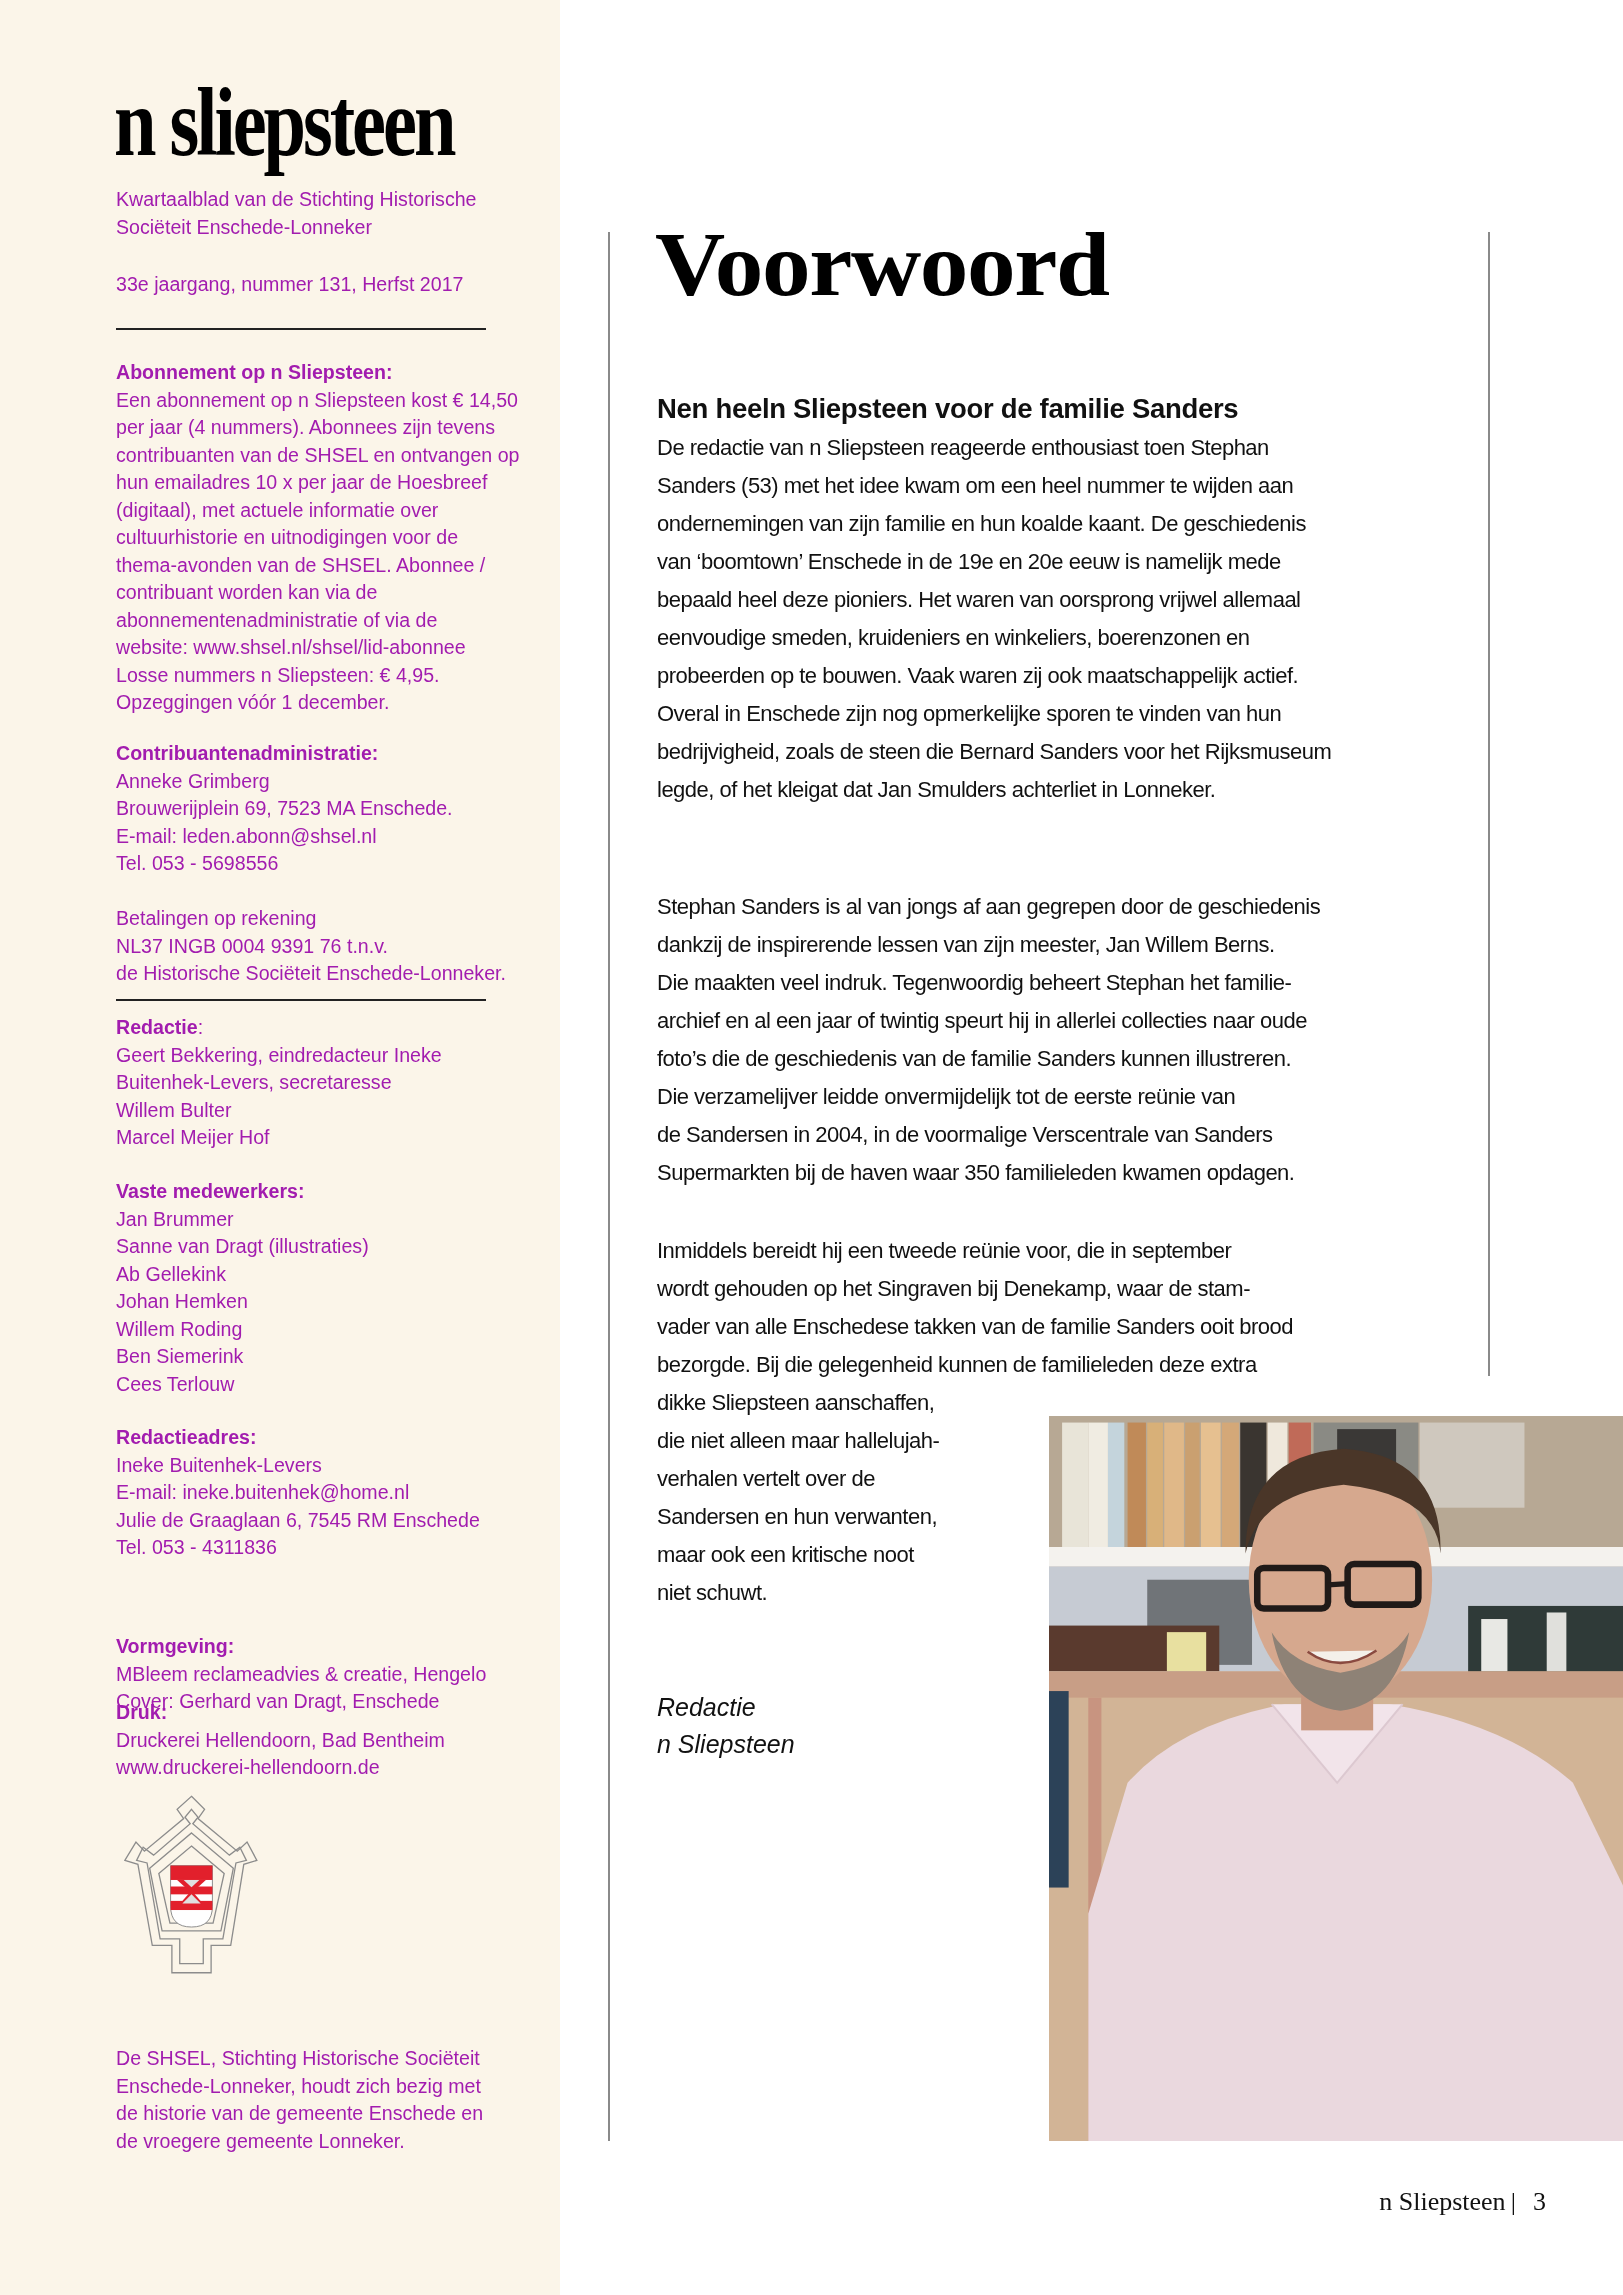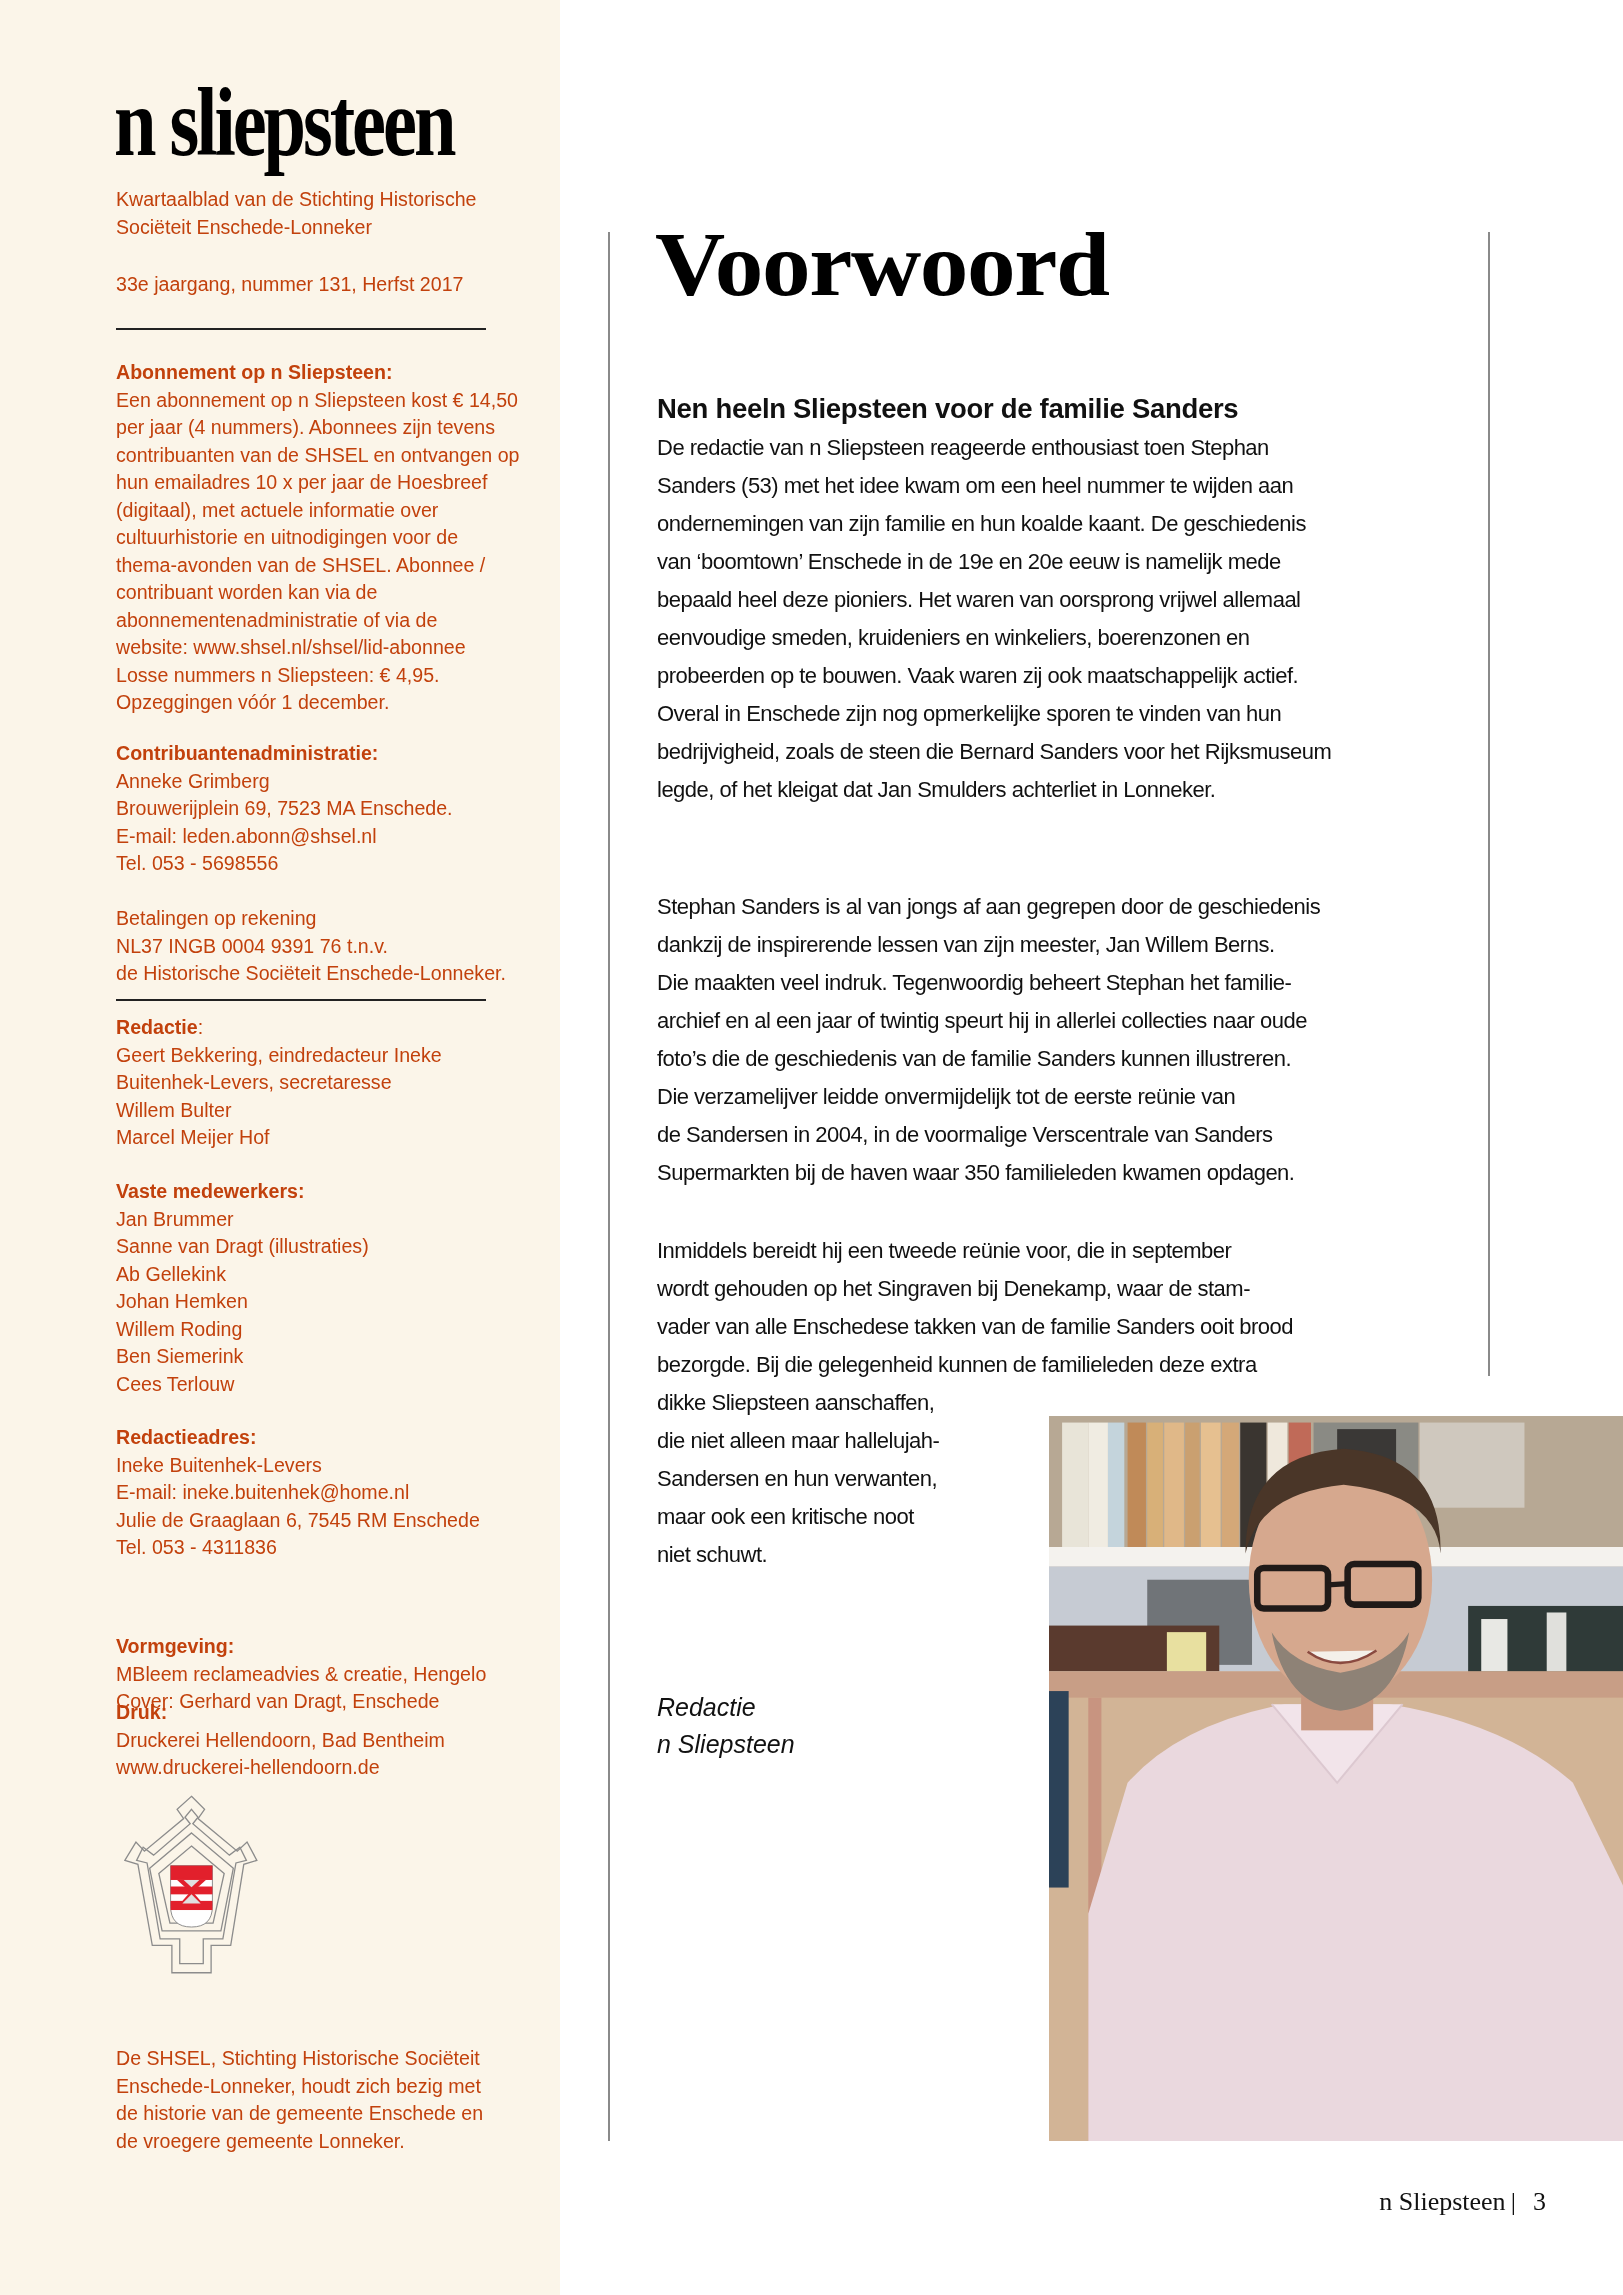--- a/index.html
+++ b/index.html
@@ -2,21 +2,21 @@
 <html style="font-size:10.5px"><head>
 <meta charset="utf-8">
 <style>
   html, body { margin:0; padding:0; }
   body { width:1623px; height:2295px; position:relative; background:#ffffff; overflow:hidden;
          font-family:"Liberation Sans", sans-serif; color:#111; }
   .sidebar { position:absolute; left:0; top:0; width:560px; height:2295px; background:#fbf5e9; }
   .masthead { position:absolute; left:114px; top:73px; font-family:"Liberation Serif", serif; font-weight:bold;
               font-size:98px; line-height:98px; letter-spacing:-3.9px; transform:scaleX(0.78); transform-origin:left top;
               color:#000; white-space:nowrap; }
-  .sb-text { position:absolute; left:116px; font-size:19.6px; line-height:27.5px; color:#c2410c; white-space:nowrap; }
+  .sb-text { position:absolute; left:116px; font-size:19.6px; line-height:27.5px; color:#a21caf; white-space:nowrap; }
   .sb-text .b { font-weight:bold; }
   .rule { position:absolute; left:116px; width:370px; height:2px; background:#222; }
   .logo { position:absolute; left:113px; top:1795px; width:157px; height:183px; }
   .vline { position:absolute; width:2px; background:#8a8a8a; }
   .title { position:absolute; left:655px; top:216px; font-family:"Liberation Serif", serif; font-weight:bold;
            font-size:90px; line-height:98px; letter-spacing:-1.3px; transform:scaleX(1.08); transform-origin:left top; color:#000; }
   .subtitle { position:absolute; left:657px; top:390px; font-size:27.5px; font-weight:bold; line-height:37px; white-space:nowrap;
               letter-spacing:-0.3px; }
   .body-text { position:absolute; left:657px; font-size:22px; line-height:38px; white-space:nowrap; letter-spacing:-0.5px; }
   .sig { position:absolute; left:657px; top:1689px; font-size:25px; line-height:37px; font-style:italic; }
@@ -164,20 +164,21 @@
   <div>Supermarkten bij de haven waar 350 familieleden kwamen opdagen.</div>
 </div>
 
 <div class="body-text" style="top:1232px;">
   <div>Inmiddels bereidt hij een tweede reünie voor, die in september</div>
   <div>wordt gehouden op het Singraven bij Denekamp, waar de stam-</div>
   <div>vader van alle Enschedese takken van de familie Sanders ooit brood</div>
   <div>bezorgde. Bij die gelegenheid kunnen de familieleden deze extra</div>
   <div>dikke Sliepsteen aanschaffen,</div>
   <div>die niet alleen maar hallelujah-</div>
+  <div>verhalen vertelt over de</div>
   <div>Sandersen en hun verwanten,</div>
   <div>maar ook een kritische noot</div>
   <div>niet schuwt.</div>
 </div>
 
 <div class="sig">
   <div>Redactie</div>
   <div>n Sliepsteen</div>
 </div>
 

